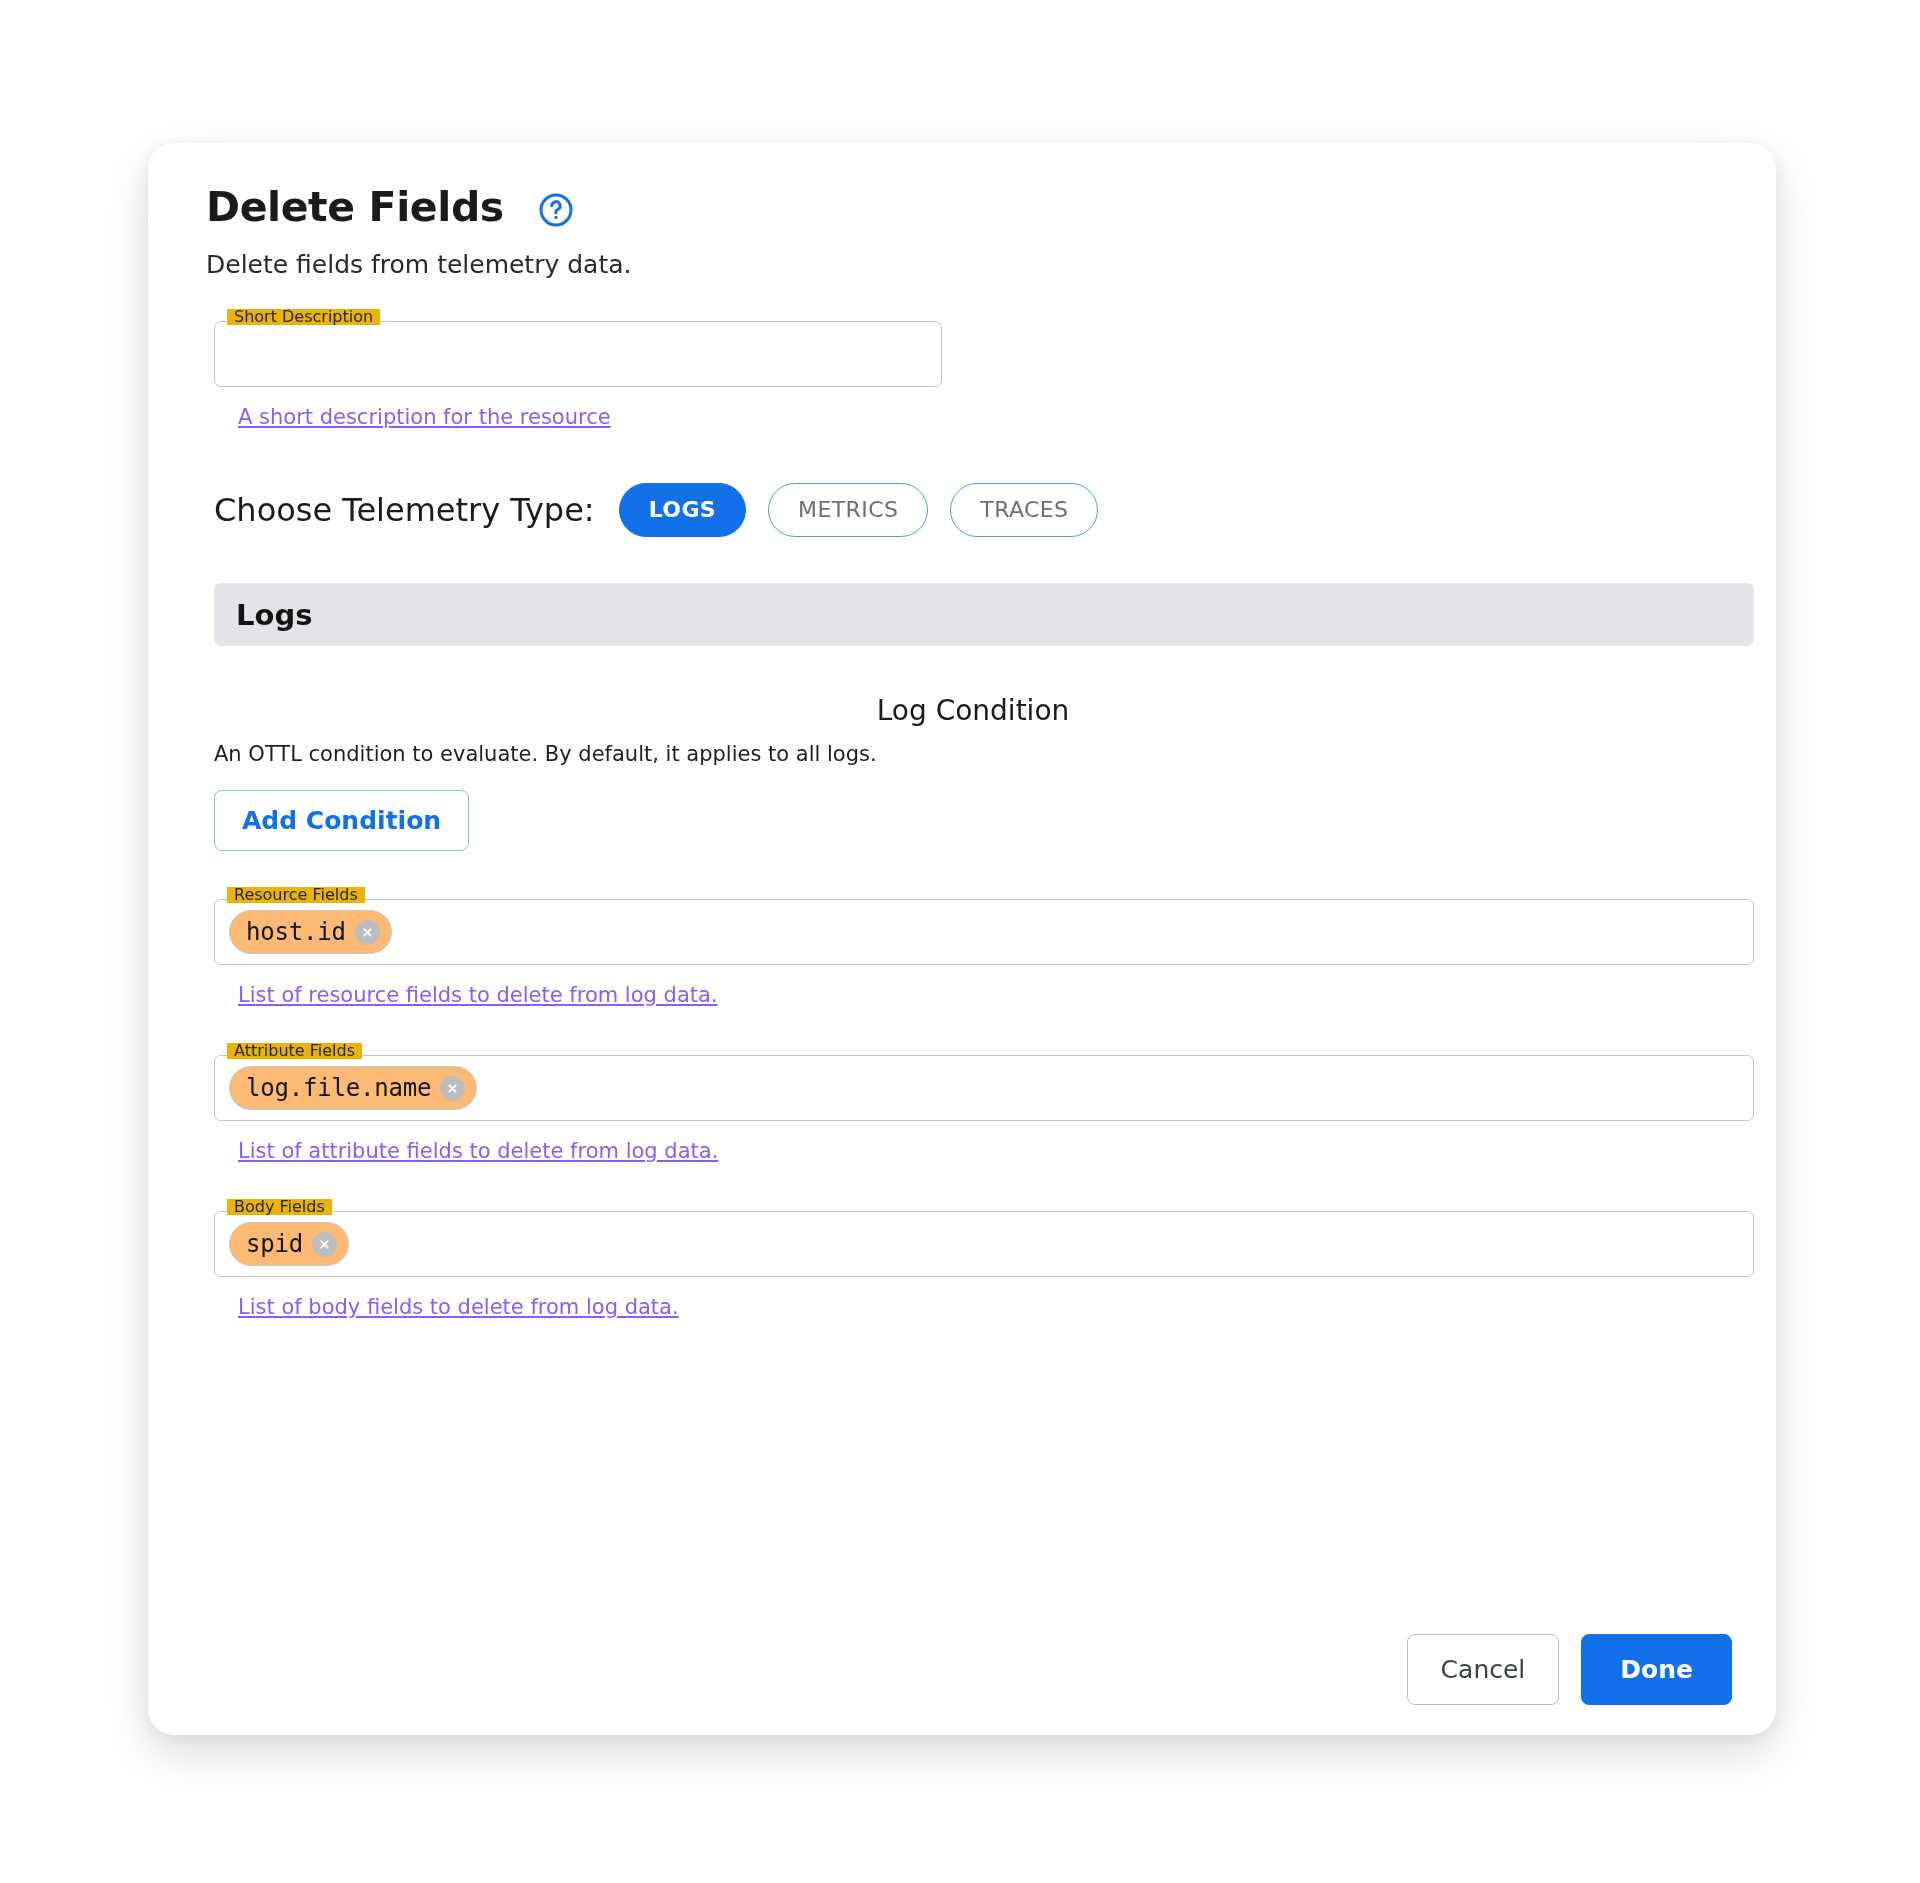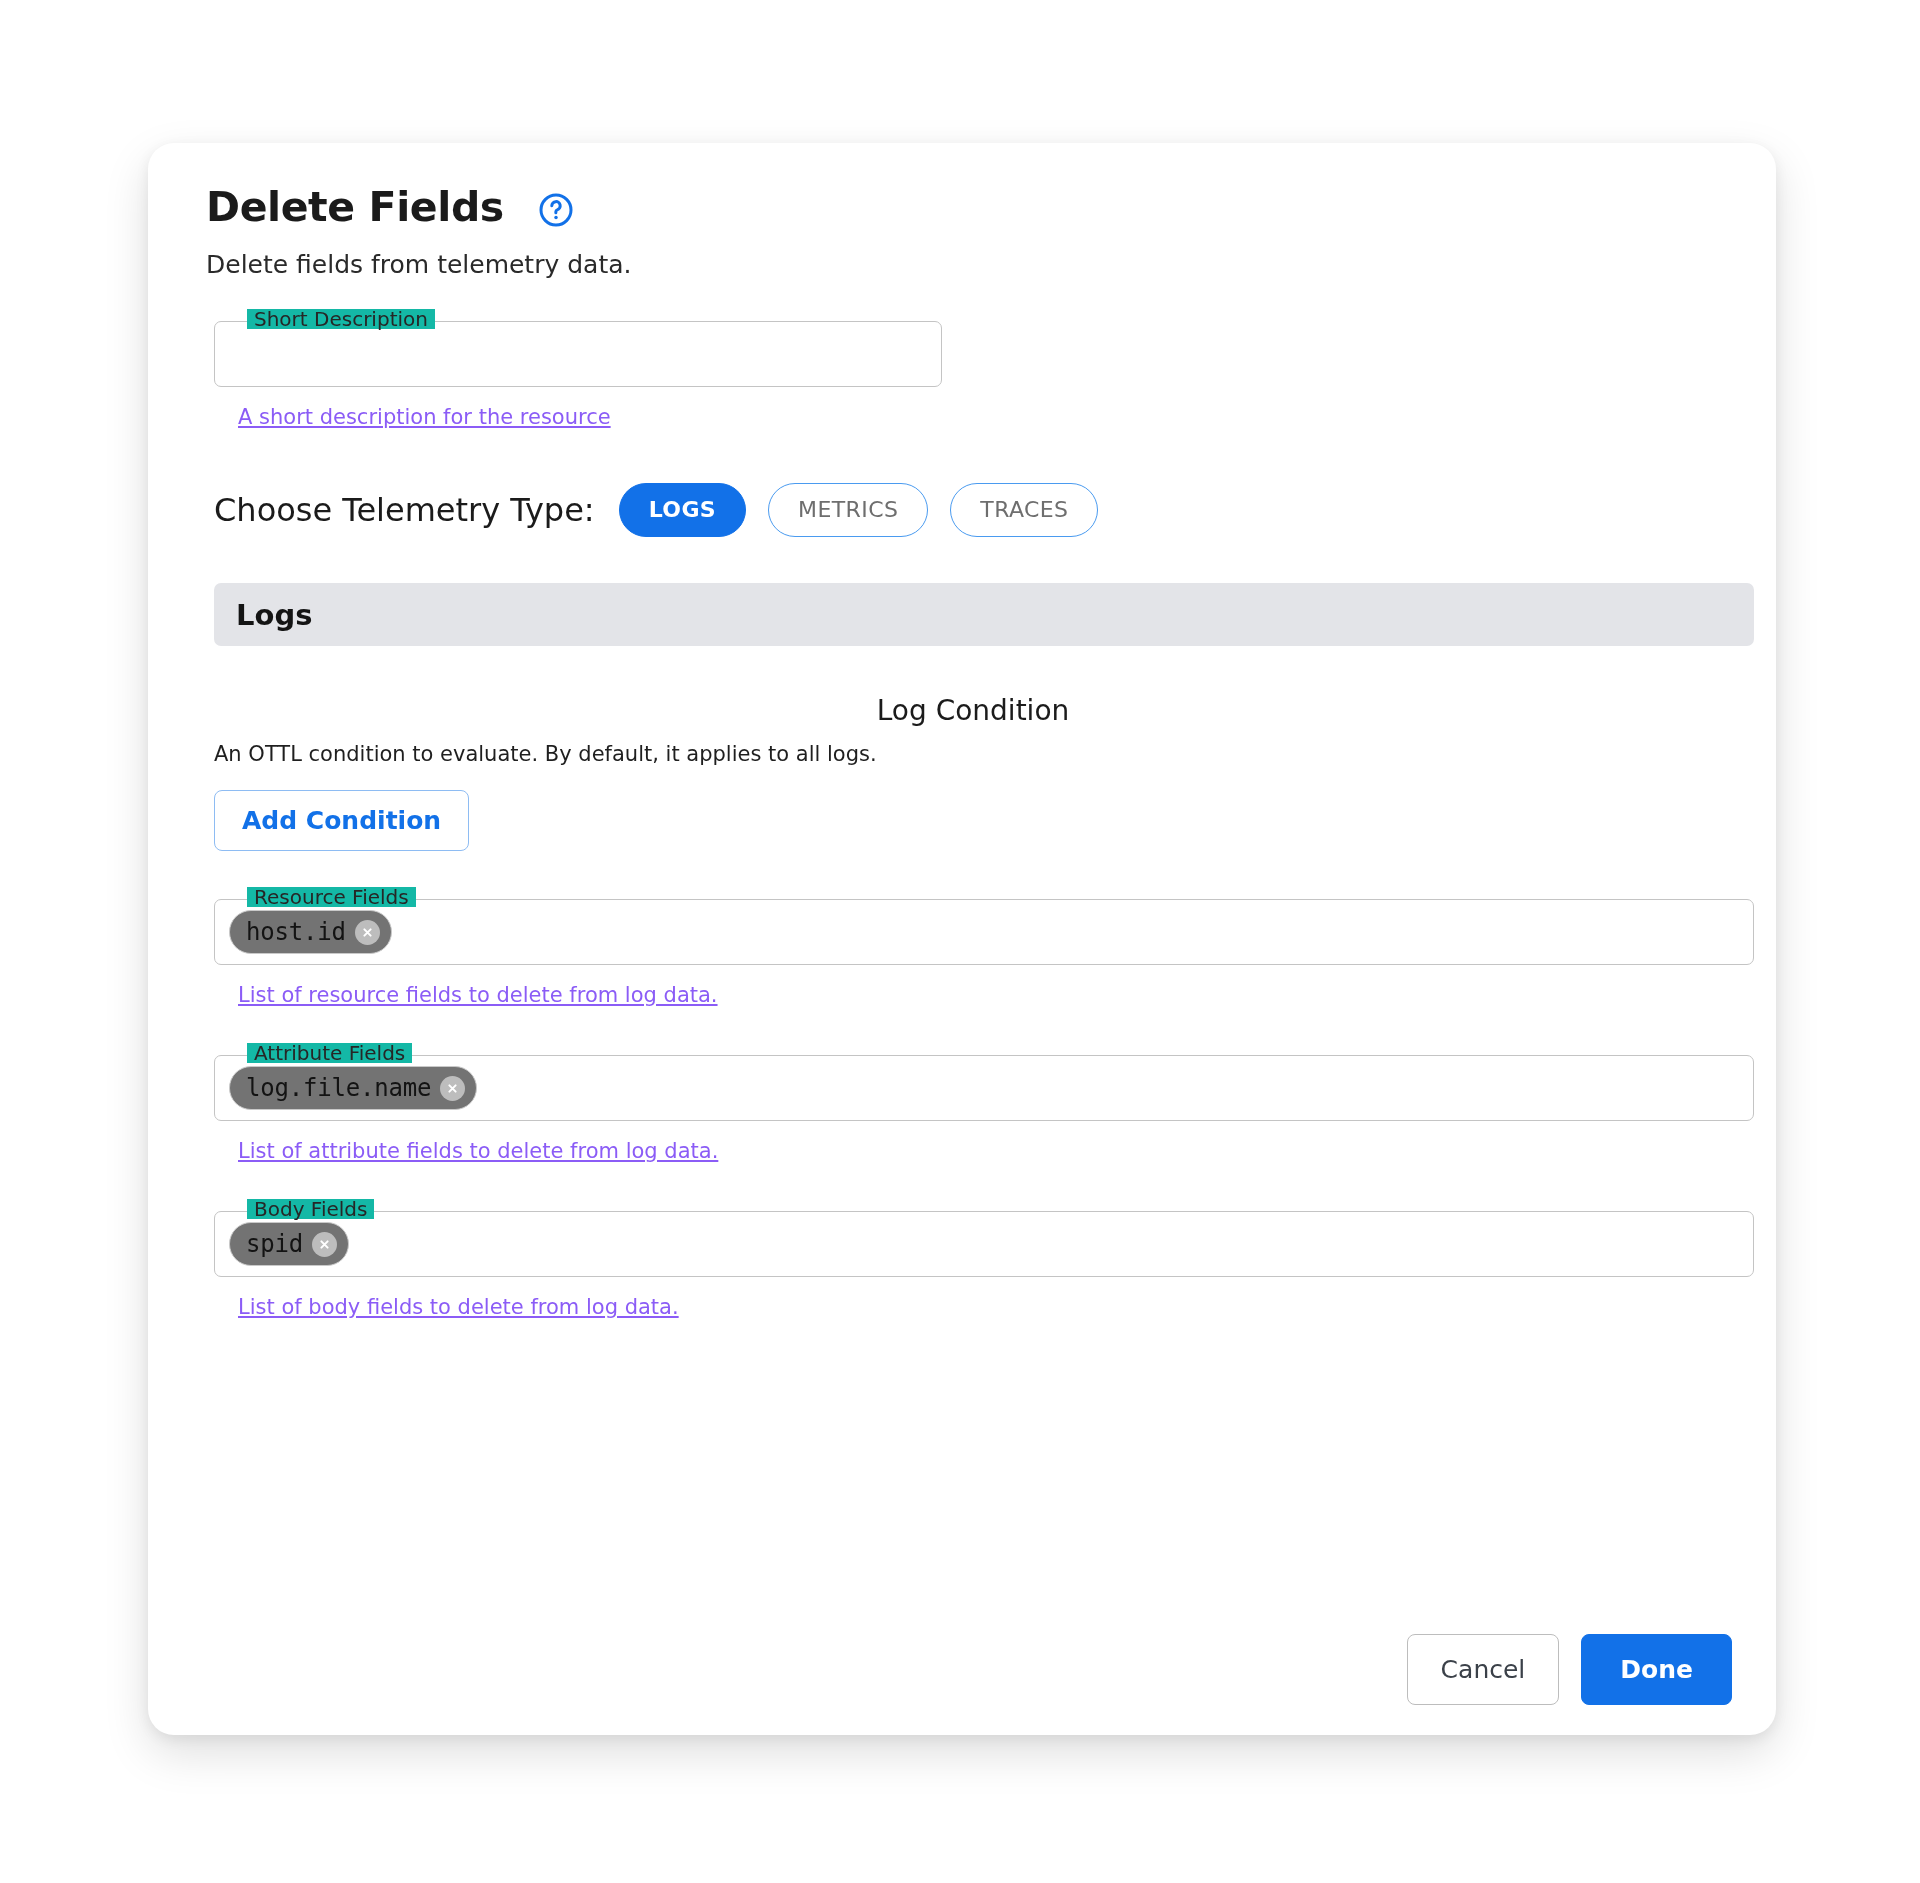--- a/index.html
+++ b/index.html
@@ -76,24 +76,24 @@
     min-height: 64px;
     display: flex;
     align-items: center;
     flex-wrap: wrap;
     gap: 10px;
     padding: 10px 16px;
   }
   .field-legend {
     position: absolute;
     top: -13px;
-    left: 32px;
-    background: #14b8a6;
+    left: 12px;
+    background: #eab308;
     padding: 0 7px;
-    font-size: 20px;
+    font-size: 16px;
     color: #262626;
     line-height: 1;
     white-space: nowrap;
   }
   .field-helper {
     font-size: 21px;
     color: #8b5cf6;
     margin: 18px 0 0 24px;
     text-decoration: underline;
   }
@@ -185,21 +185,21 @@
   
   .chips-field { width: 1540px; margin-left: 22px; margin-top: 48px; }
   .chips-field .field-box { min-height: 66px; padding: 5px 14px; }
 
   .chip {
     display: inline-flex;
     align-items: center;
     gap: 9px;
     border: 1px solid #c9c9c9;
     border-radius: 999px;
-    background: #737373;
+    background: #fdba74;
     padding: 6px 11px 6px 16px;
     height: 44px;
     cursor: default;
   }
   .chip-label {
     font-family: "DejaVu Sans Mono", monospace;
     font-size: 24px;
     color: #131313;
     line-height: 1;
     letter-spacing: -0.2px;

